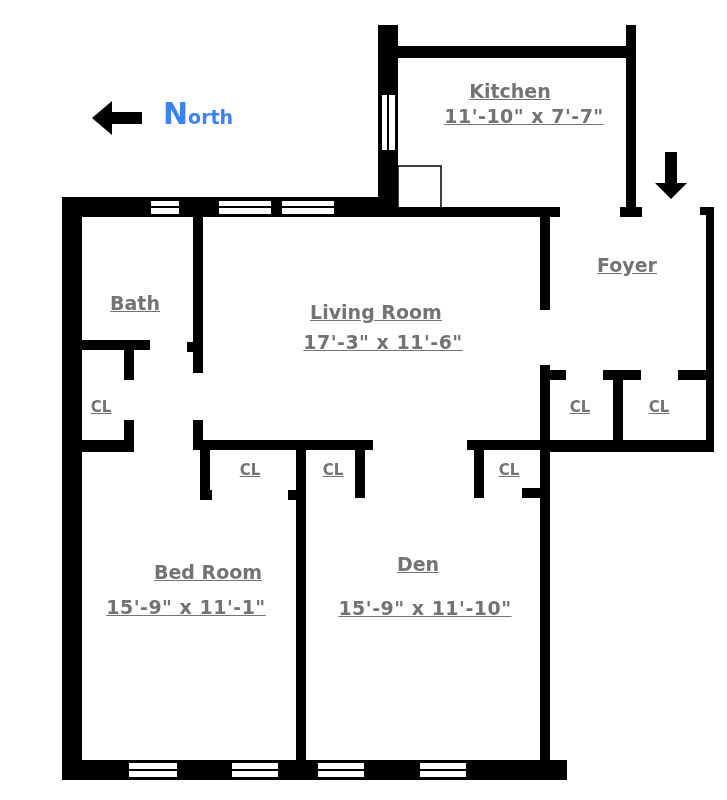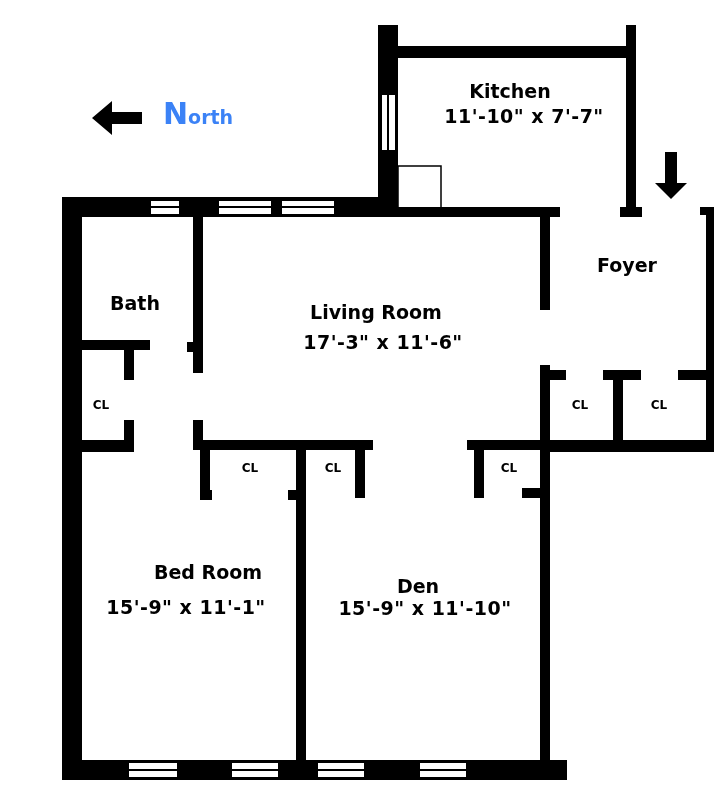--- a/index.html
+++ b/index.html
@@ -1,24 +1,24 @@
 <!DOCTYPE html>
 <html><head>
   <meta charset="utf-8">
   <style>
     html, body { margin: 0; padding: 0; background: #ffffff; }
     body { width: 727px; height: 800px; position: relative; overflow: hidden; font-family: "DejaVu Sans", sans-serif; }
     #plan { position: absolute; left: 0; top: 0; width: 727px; height: 800px; }
     .wall { fill: #000000; }
     .win { fill: #ffffff; }
     .winline { fill: #000000; }
-    .lbl { position: absolute; color: #000000; font-weight: bold; white-space: nowrap; text-align: center; transform: translateX(-50%); font-family: "DejaVu Sans", sans-serif; }
+    .lbl { position: absolute; color: #737373; font-weight: bold; white-space: nowrap; text-align: center; transform: translateX(-50%); font-family: "DejaVu Sans", sans-serif; text-decoration: underline; }
     .room-name { font-size: 19px; }
     .room-dim { font-size: 19px; letter-spacing: 0.5px; }
-    .cl { font-size: 12px; }
+    .cl { font-size: 15px; }
     .north-label { position: absolute; left: 163px; top: 96px; font-weight: bold; color: #3b82f6; font-family: "DejaVu Sans", sans-serif; }
     .north-label .big { font-size: 30px; }
     .north-label .small { font-size: 19px; }
   </style>
 </head>
 <body>
 
 <svg id="plan" viewBox="0 0 727 800" xmlns="http://www.w3.org/2000/svg">
 
   <g>
@@ -113,21 +113,21 @@
 <div class="lbl room-name" style="left:627px; top:254px;">Foyer</div>
 
 <div class="lbl room-name" style="left:135px; top:258px;margin-top:34px;">Bath</div>
 
 <div class="lbl room-name" style="left:376px; top:301px;">Living Room</div>
 <div class="lbl room-dim" style="left:383px; top:331px;">17'-3" x 11'-6"</div>
 
 <div class="lbl room-name" style="left:186px; top:561px;margin-left:22px;">Bed Room</div>
 <div class="lbl room-dim" style="left:186px; top:596px;">15'-9" x 11'-1"</div>
 
-<div class="lbl room-name" style="left:418px; top:575px;text-align:right;">Den</div>
+<div class="lbl room-name" style="left:418px; top:553px;text-align:right;">Den</div>
 <div class="lbl room-dim" style="left:425px; top:597px;">15'-9" x 11'-10"</div>
 
 <div class="lbl cl" style="left:101px; top:398px;">CL</div>
 <div class="lbl cl" style="left:250px; top:461px;">CL</div>
 <div class="lbl cl" style="left:333px; top:461px;">CL</div>
 <div class="lbl cl" style="left:509px; top:461px;">CL</div>
 <div class="lbl cl" style="left:580px; top:398px;">CL</div>
 <div class="lbl cl" style="left:659px; top:398px;">CL</div>
 
 </body></html>

